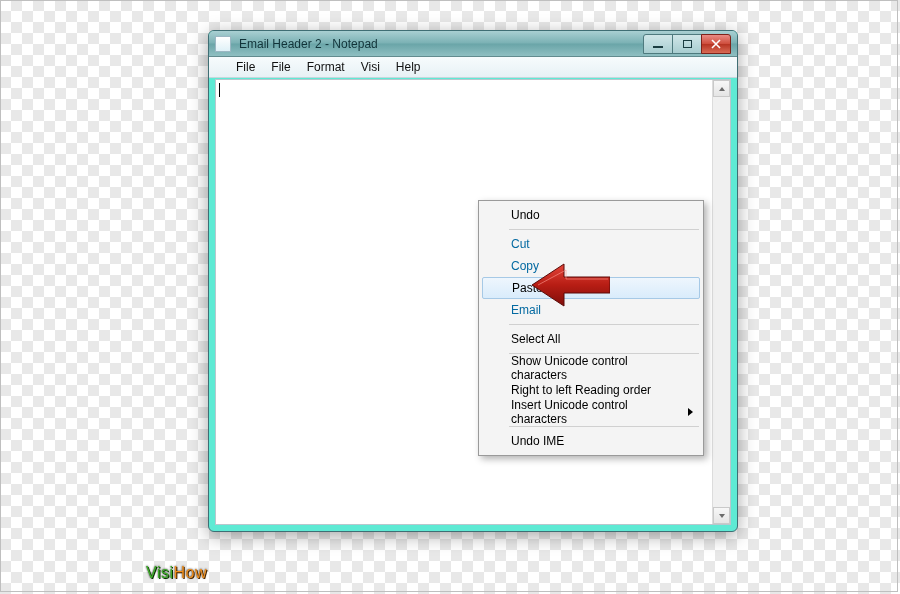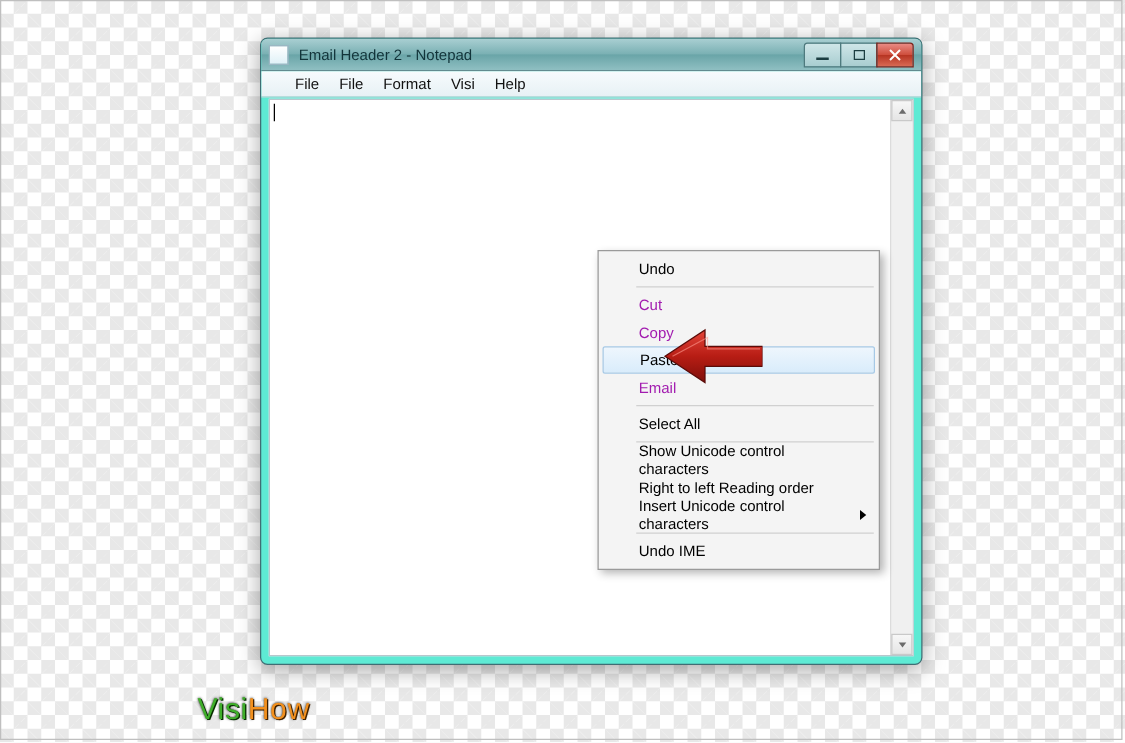--- a/index.html
+++ b/index.html
@@ -147,21 +147,21 @@
   .cm-item{
     height:22px;
     display:flex;
     align-items:center;
     padding: 0 26px 0 30px;
     font-size:12px;
     color:#000;
     position:relative;
     cursor:default;
   }
-  .cm-item.disabled{ color:#a21caf; }
+  .cm-item.disabled{ color:#0369a1; }
   .cm-item.hover{
     background: linear-gradient(#eef6fd,#d9ecfb);
     border:1px solid #a6c9e6;
     border-radius:2px;
     margin:0 1px;
     padding: 0 25px 0 29px;
     height:20px;
   }
   .cm-sep{
     height:1px;
@@ -182,24 +182,24 @@
     left: 530px;
     top: 262px;
     width:80px;
     height:46px;
     pointer-events:none;
   }
 
   
   .watermark{
     position:absolute;
-    left:158px;
+    left:146px;
     bottom:12px;
     font-family: Impact, "Arial Black", sans-serif;
-    font-size:24px;
+    font-size:16px;
     letter-spacing:0.5px;
   }
   .watermark .v1{color:#3fae2a;text-shadow:0 0 2px #000, 1px 1px 0 #0a3e00;}
   .watermark .v2{color:#f2901e;text-shadow:0 0 2px #000, 1px 1px 0 #5a2f00;}
 </style>
 </head>
 <body>
 
 <div class="checker"></div>
 <div class="frame"></div>

